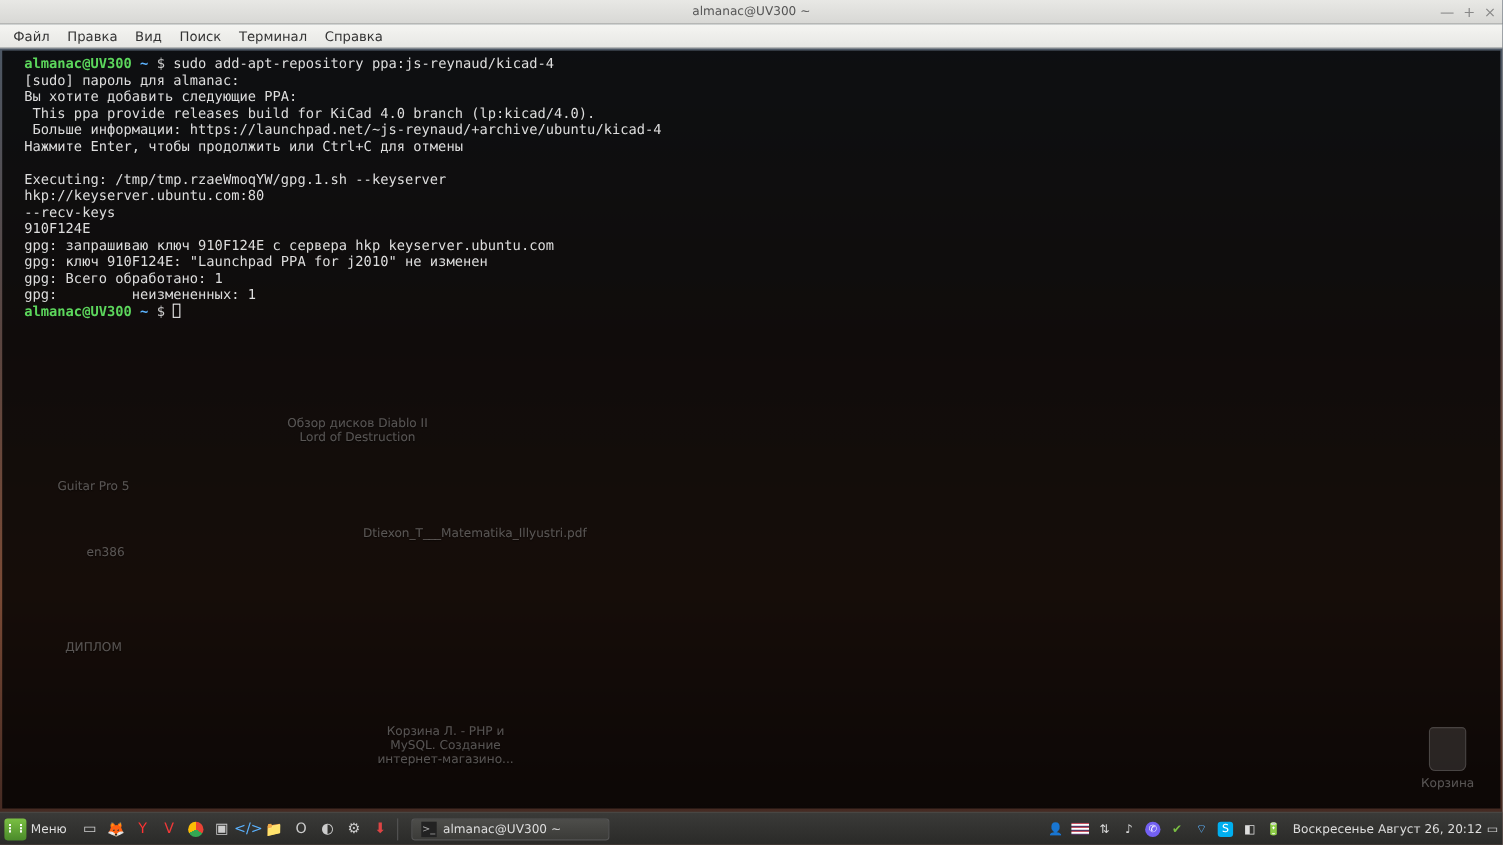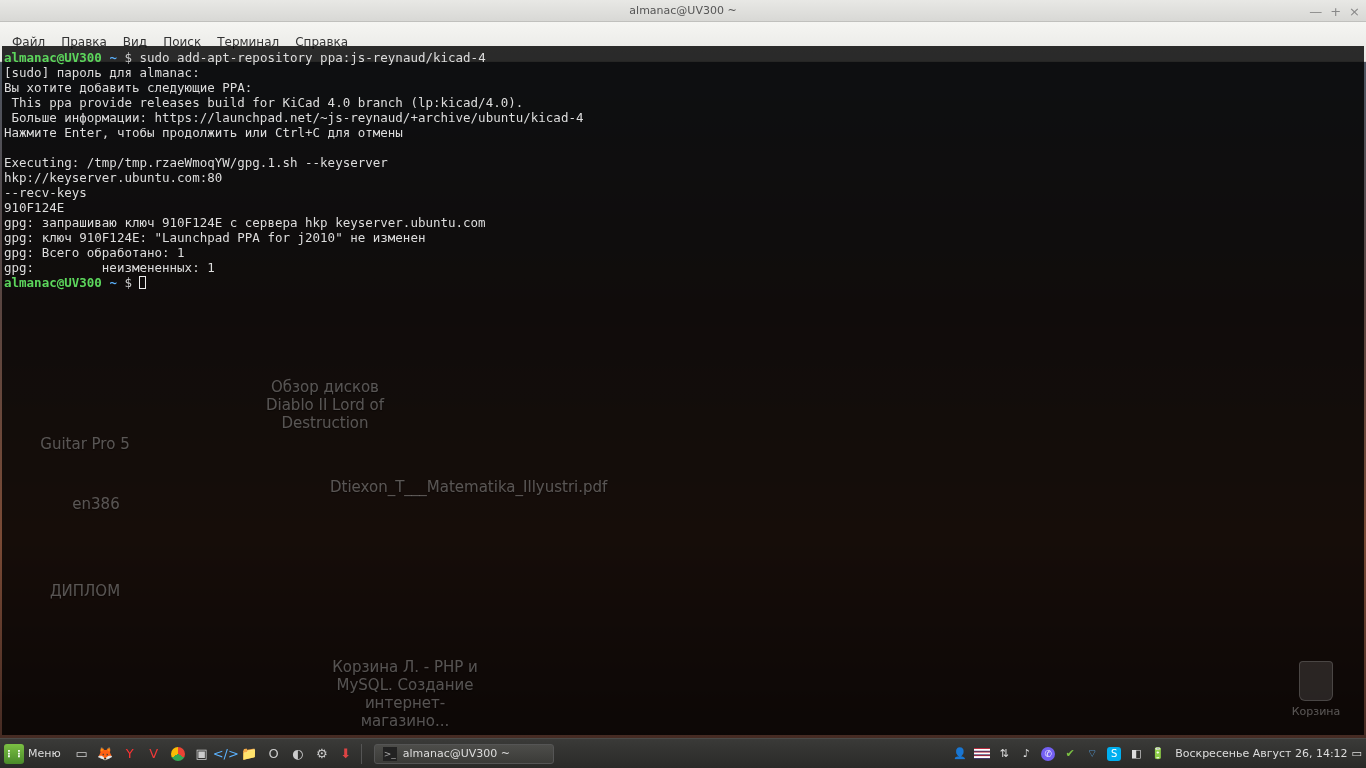--- a/index.html
+++ b/index.html
@@ -15,43 +15,43 @@
   display: flex; align-items: center; justify-content: center;
   font-size: 11px; color: #555; position: relative;
 }
 .titlebar .controls {
   position: absolute; right: 6px; top: 0; height: 22px;
   display: flex; gap: 8px; align-items: center;
   color: #888; font-size: 13px;
 }
 .titlebar .controls span { cursor: pointer; }
 .menubar {
-  height: 40px; background: linear-gradient(#f5f5f2,#e7e7e4);
+  height: 22px; background: linear-gradient(#f5f5f2,#e7e7e4);
   border-bottom: 1px solid #cfcfcc;
   display: flex; align-items: center; padding: 0 4px;
   font-size: 12px; color: #333;
 }
 .menubar .item { padding: 3px 8px; cursor: pointer; }
 .terminal {
   position: absolute; left: 2px; right: 2px; top: 46px; bottom: 33px;
-  background: rgba(0,0,0,0.82); padding: 4px 2px;
+  background: rgba(0,0,0,0.82); padding: 4px 20px;
   font-family: "DejaVu Sans Mono","Liberation Mono",monospace;
   font-size: 12.5px; line-height: 15px; color: #ddd;
   white-space: pre;
 }
 .p-user { color: #5cd65c; font-weight: bold; }
 .p-path { color: #5cb3ff; font-weight: bold; }
 .p-sym  { color: #ccc; }
 .cursor {
   display: inline-block; width: 7px; height: 13px;
   border: 1px solid #eee; vertical-align: -2px;
 }
 .desk-label {
   position: absolute; color: rgba(230,230,230,0.35);
-  font-size: 15px; text-align: center; text-shadow: 0 1px 1px rgba(0,0,0,0.5);
+  font-size: 11px; text-align: center; text-shadow: 0 1px 1px rgba(0,0,0,0.5);
   width: 150px;
 }
 .panel {
   position: absolute; left: 0; right: 0; bottom: 0; height: 30px;
   background: linear-gradient(#3a3a38,#2a2a28);
   border-top: 1px solid #4a4a48;
   display: flex; align-items: center; color: #ddd;
   font-size: 11px;
 }
 .panel .mint {
@@ -190,15 +190,15 @@
         <div class="viber">✆</div>
       </div>
     <div class="ticon2" style="color:#7bc043">✔</div>
     <div class="ticon2" style="color:#5cb3ff">⌔</div>
     <div class="ticon2">
         <div class="skype">S</div>
       </div>
     <div class="ticon2">◧</div>
     <div class="ticon2">🔋</div>
   </div>
-  <div class="clock">Воскресенье Август 26, 14:12</div>
+  <div class="clock">Воскресенье Август 26, 20:12</div>
   <div class="ticon2" style="margin-right:4px">▭</div>
 </div>
 
 </body></html>

